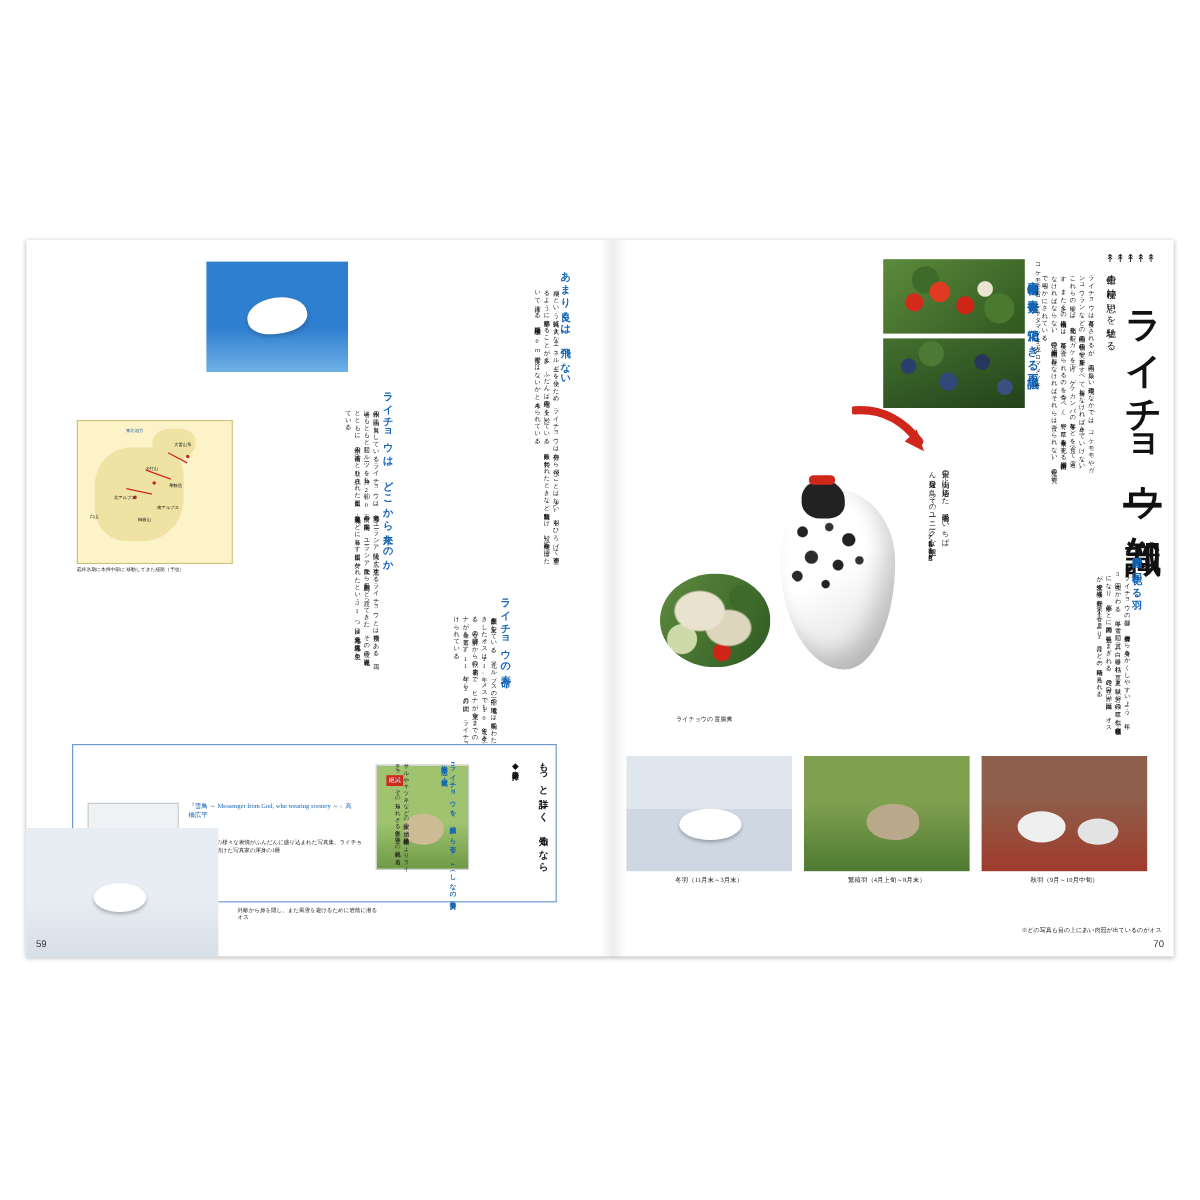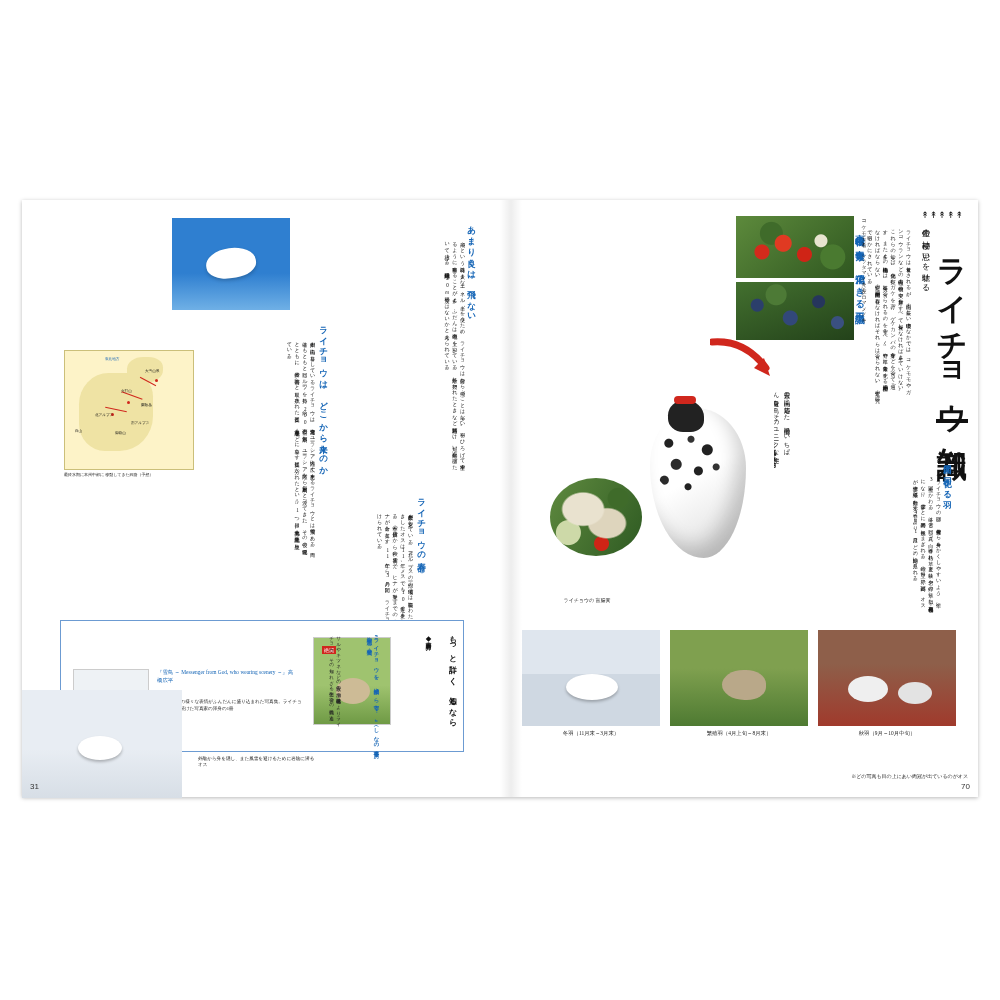--- a/index.html
+++ b/index.html
@@ -346,17 +346,17 @@
       </div>
       <div class="bk-title" style="position:absolute;left:96px;top:48px;width:140px;line-height:1.4;">『雪鳥 ～ Messenger from God, who wearing scenery ～』高橋広平</div>
       <div class="bk-body" style="position:absolute;left:96px;top:78px;width:146px;">ライチョウの様々な表情がふんだんに盛り込まれた写真集。ライチョウに出会い続けた写真家の渾身の1冊</div>
     </div>
 
     <div class="photo" id="ph-bottomleft">
         <div class="bird"></div>
       </div>
     <div id="cap-bottomleft">外敵から身を隠し、また風雪を避けるために岩陰に潜るオス</div>
 
-    <div class="pnum" id="pnum-left">31</div>
+    <div class="pnum" id="pnum-left">59</div>
   </div>
 
   <div id="gutter"></div>
 </div>
 
 </body></html>

